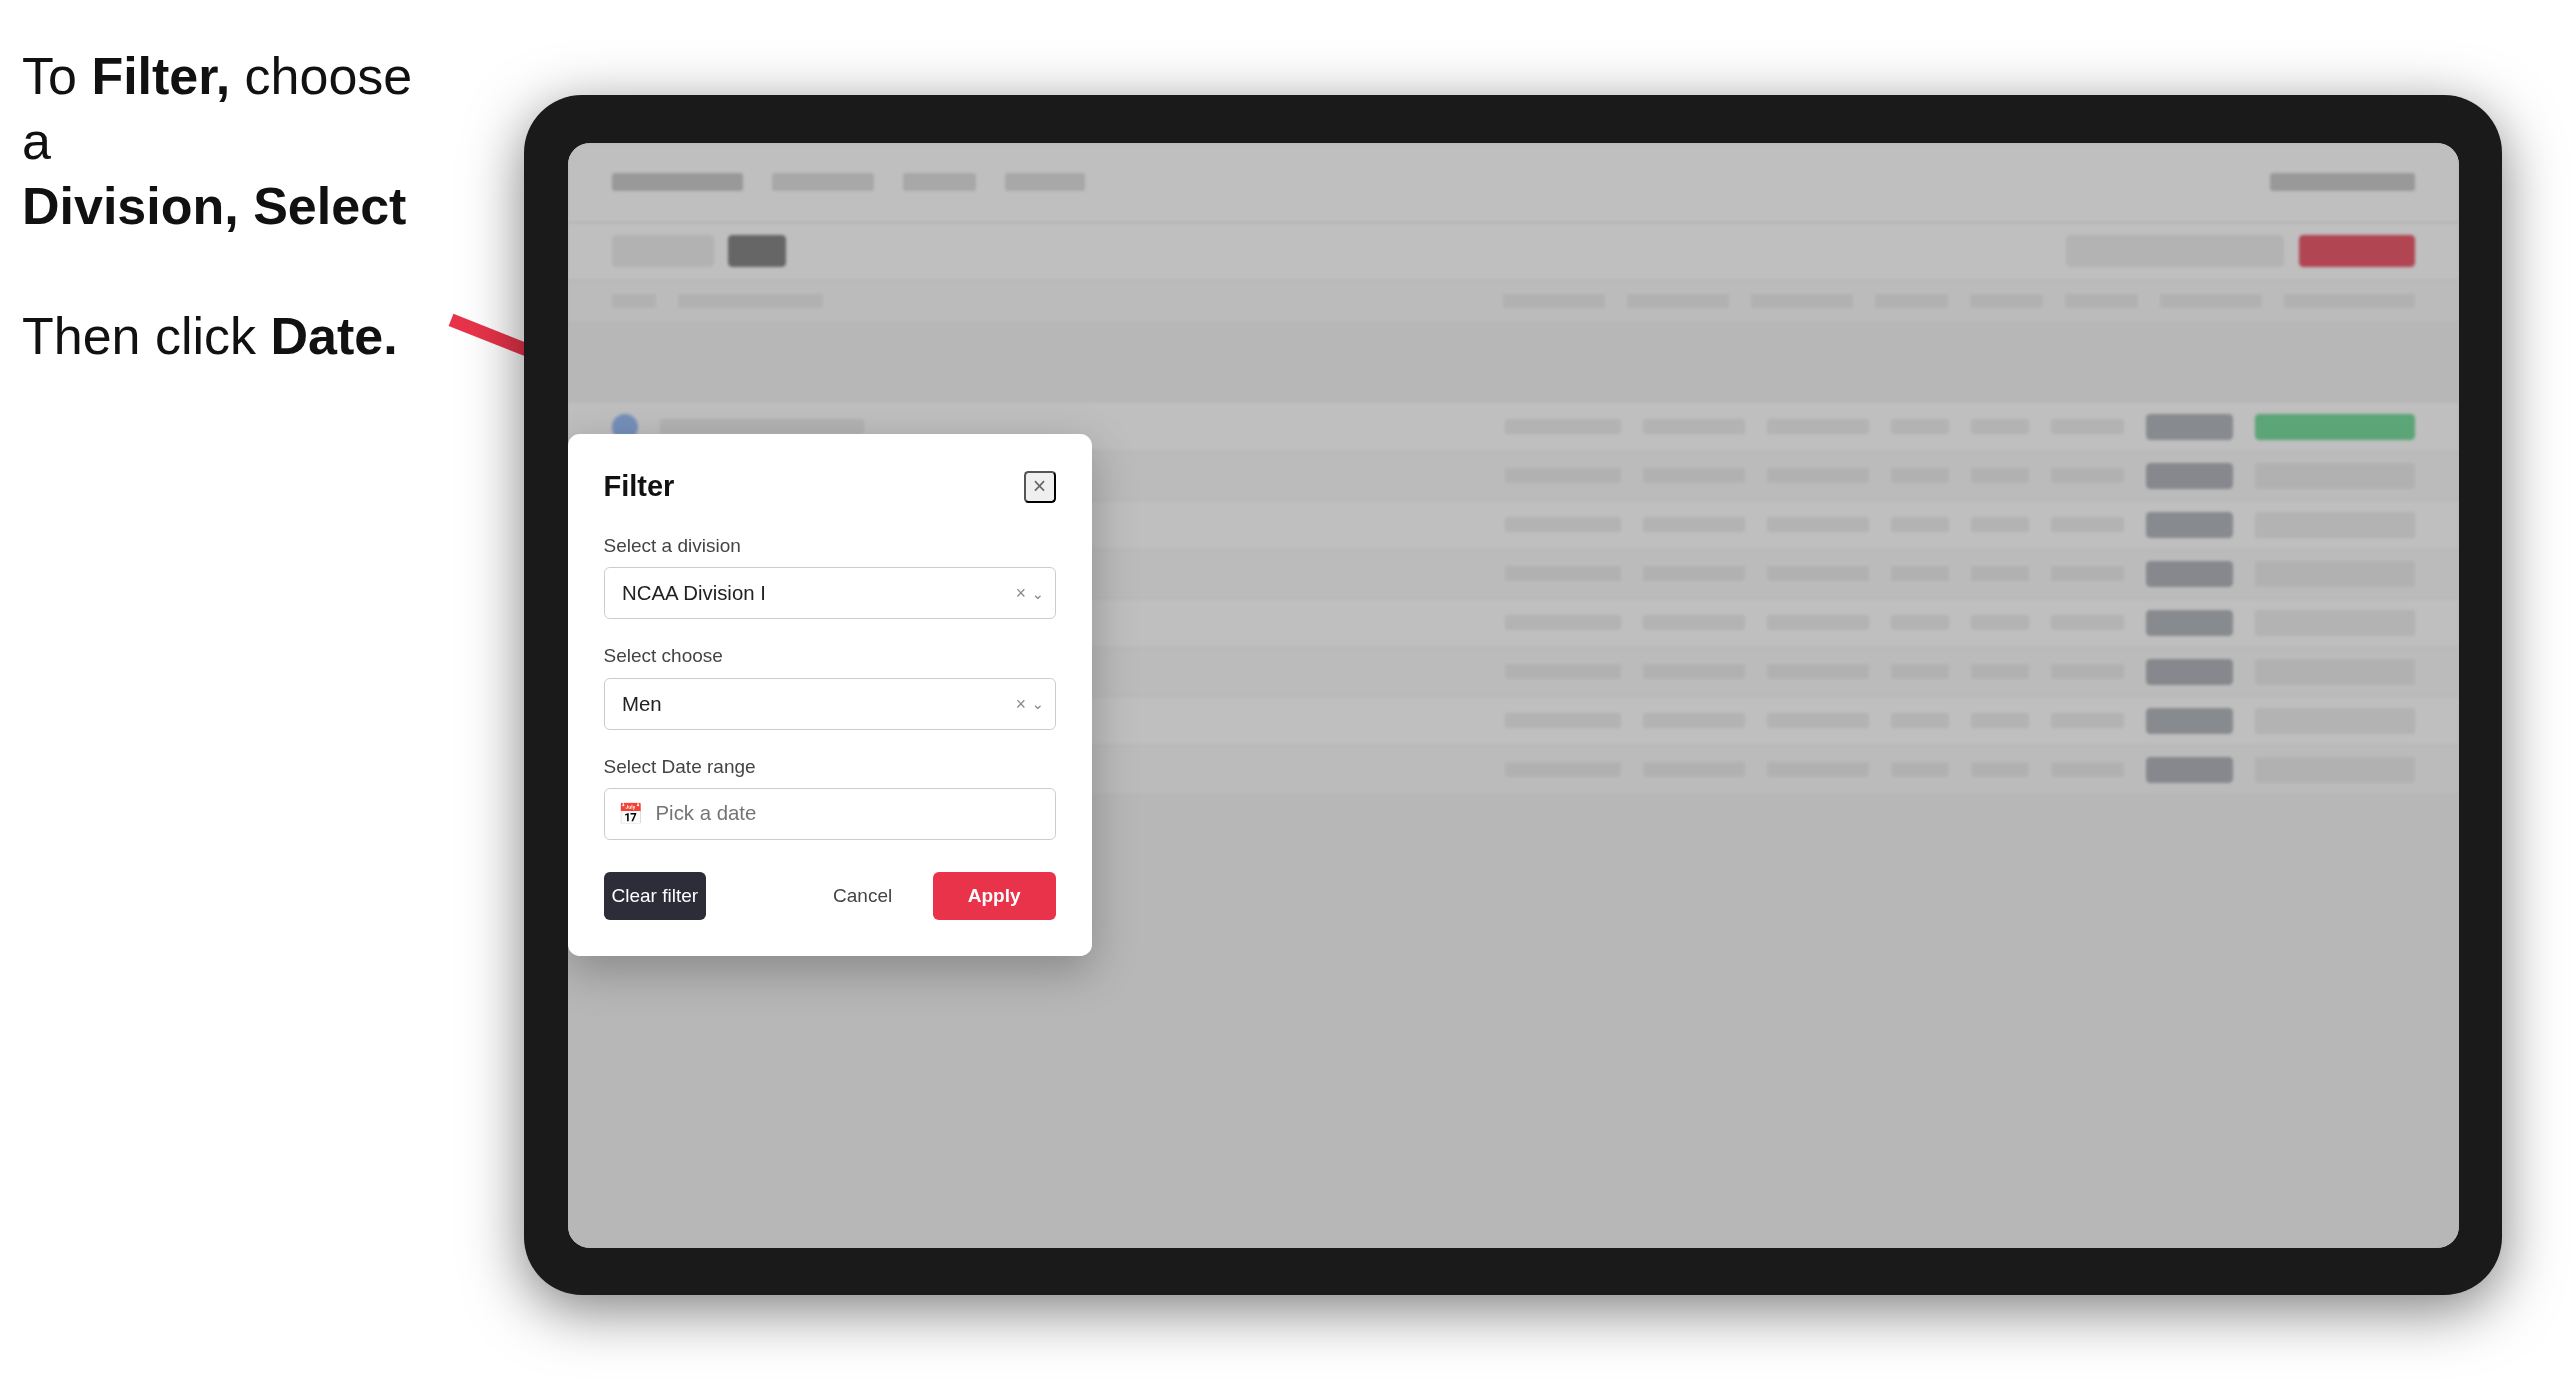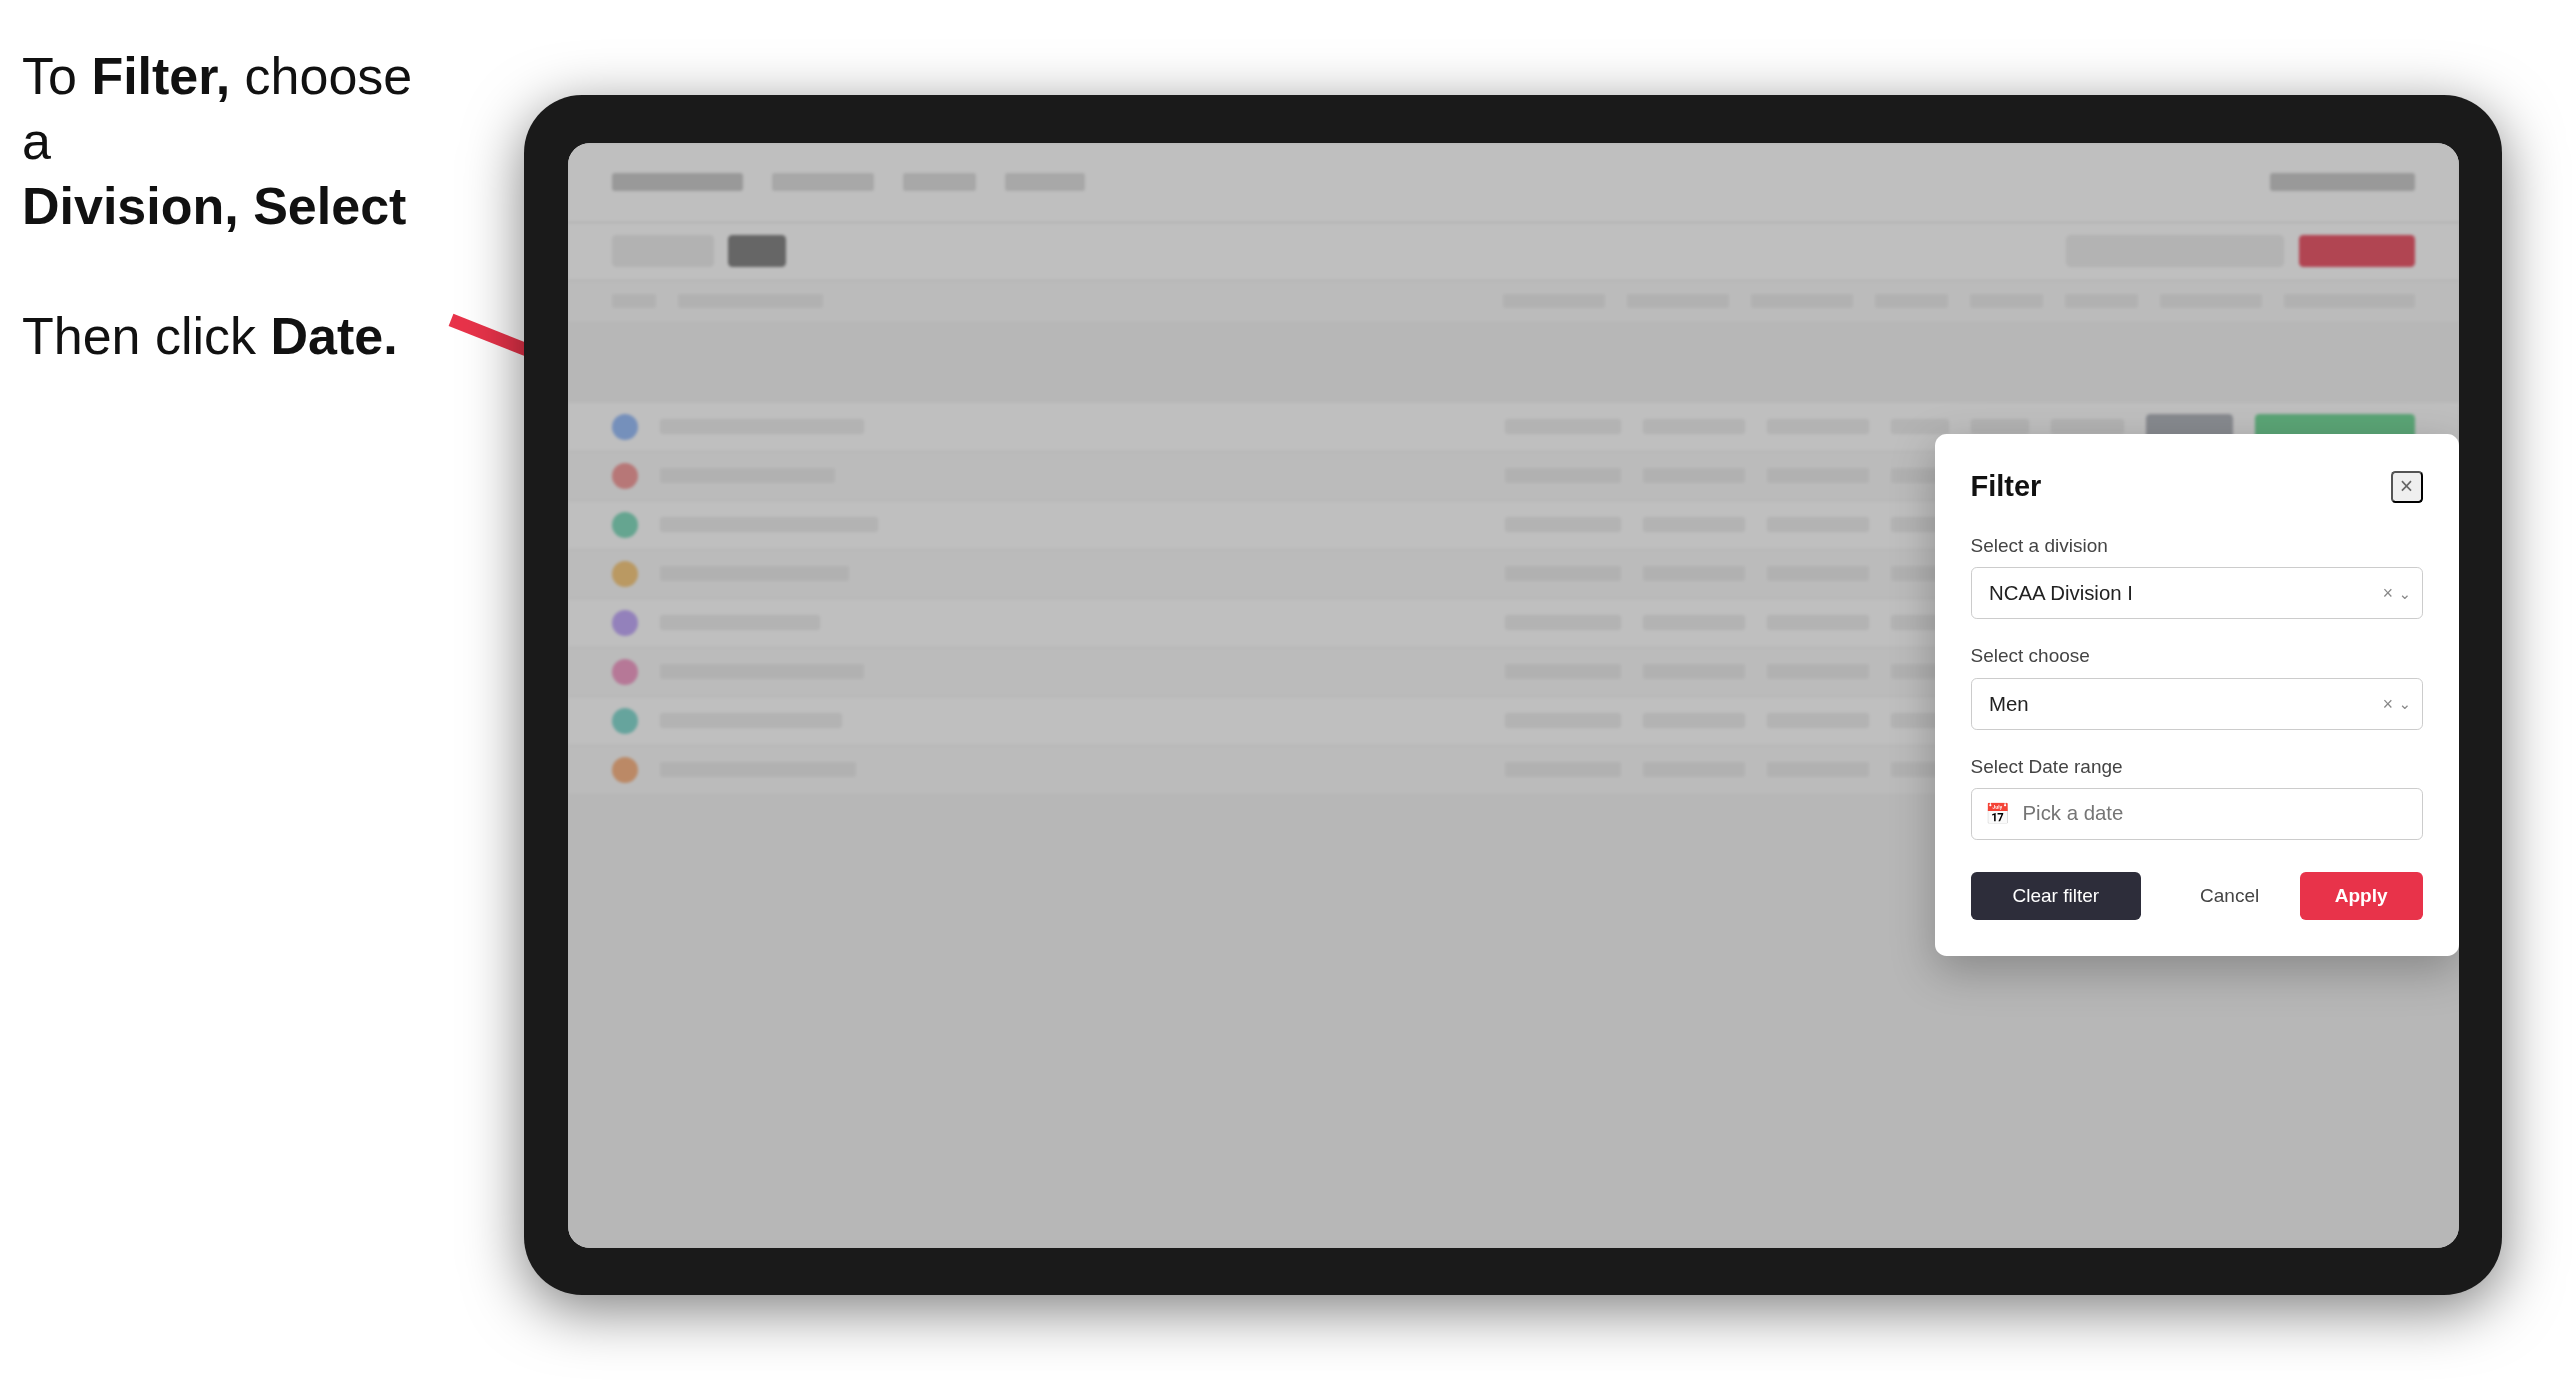--- a/index.html
+++ b/index.html
@@ -125,21 +125,21 @@
       opacity: 0.5;
     }
 
     
     .modal-overlay {
       position: absolute;
       inset: 0;
       background: rgba(0,0,0,0.25);
       display: flex;
       align-items: center;
-      justify-content: flex-end;
+      justify-content: flex-start;
     }
 
     
     .filter-modal {
       background: #ffffff;
       border-radius: 11.6px;
       width: 524px;
       padding: 36px;
       box-shadow: 0 14.5px 44px rgba(0,0,0,0.25);
       position: relative;
@@ -248,21 +248,21 @@
     
     .modal-footer {
       display: flex;
       justify-content: space-between;
       align-items: center;
       margin-top: 32px;
     }
 
     .btn-clear-filter {
       height: 48px;
-      padding: 0 42px;
+      padding: 0 8px;
       background: #2d2d3a;
       color: #ffffff;
       border: none;
       border-radius: 5.8px;
       font-size: 19px;
       font-weight: 500;
       cursor: pointer;
     }
 
     .footer-right {

